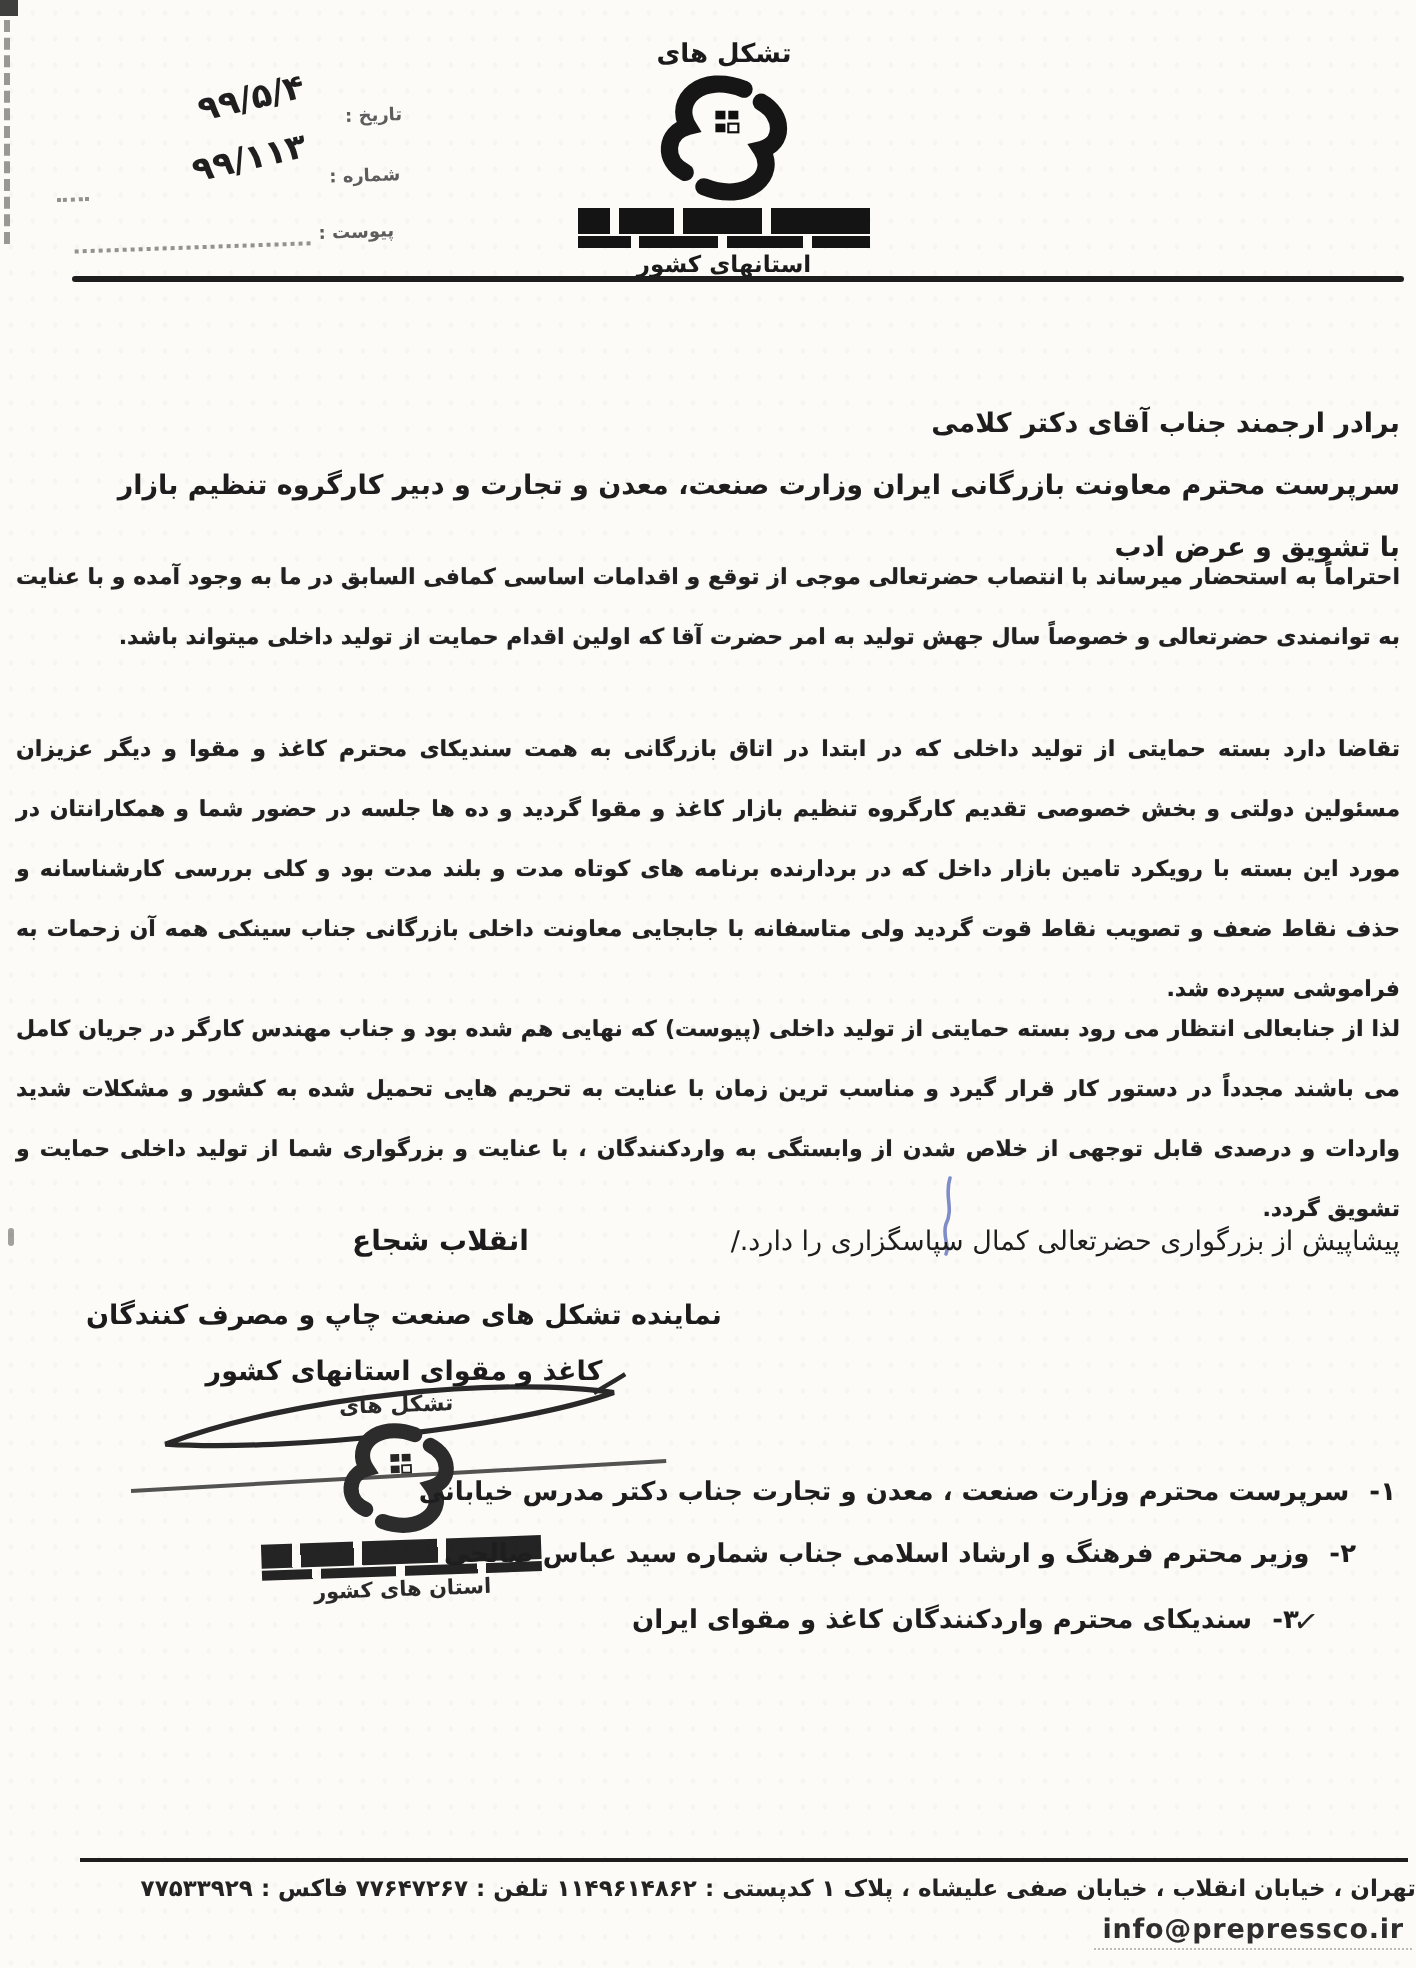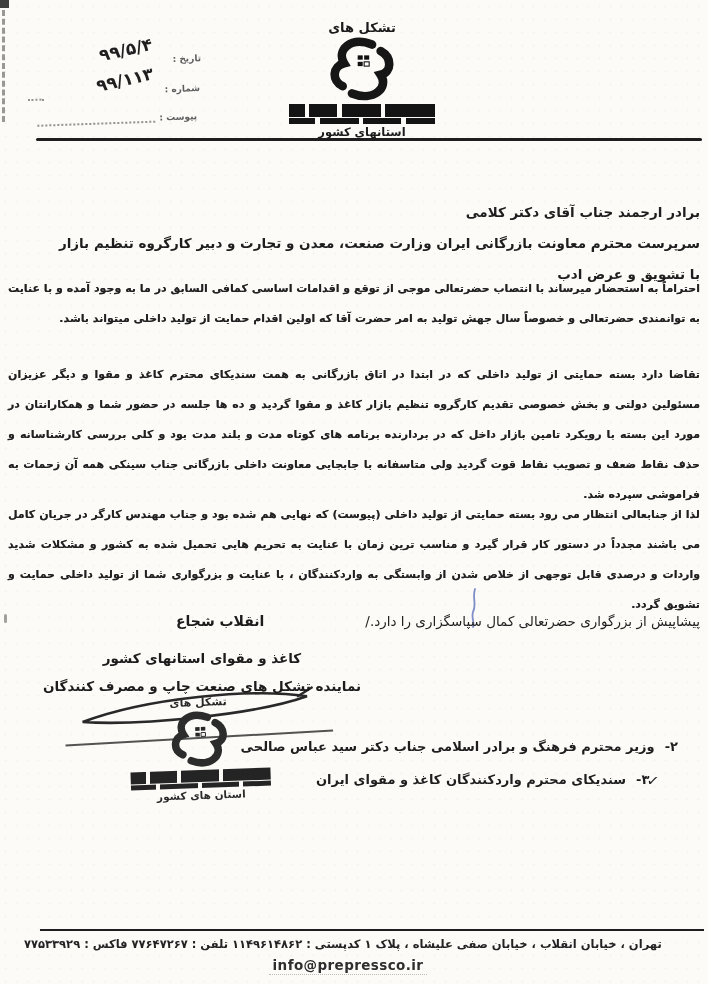--- a/index.html
+++ b/index.html
@@ -71,22 +71,22 @@
   .stamp-inner .rib{height:12px;}
   .stamp-inner .rib.r2{height:5px;}
 
   .cc{position:absolute;right:10px;top:739px;direction:rtl;}
   .cc-row{position:relative;height:30.5px;font-size:13px;font-weight:700;color:#1e1e1e;white-space:nowrap;text-align:right;}
   .cc-row.ind1{padding-right:20px;}
   .cc-row.ind2{padding-right:38px;}
   .cc-num{display:inline-block;margin-left:10px;}
   .cc-check{display:inline-block;font-size:15px;transform:rotate(8deg) translateY(2px);margin-left:-2px;color:#262626;}
 
-  .footer-address{position:absolute;left:0;right:0;top:937px;text-align:left;font-size:11.5px;font-weight:700;color:#232323;letter-spacing:.2px;margin-left:24px;}
-  .footer-email{position:absolute;left:0;right:12px;top:957px;text-align:center;font-size:13.5px;font-weight:600;color:#2e2e2e;direction:ltr;letter-spacing:.4px;}
+  .footer-address{position:absolute;left:0;right:0;top:937px;text-align:right;font-size:11.5px;font-weight:700;color:#232323;letter-spacing:.2px;margin-left:24px;}
+  .footer-email{position:absolute;left:0;right:2px;top:957px;text-align:right;font-size:13.5px;font-weight:600;color:#2e2e2e;direction:ltr;letter-spacing:.4px;}
   .footer-email span{border-bottom:1px dotted rgba(0,0,0,.25);padding:0 4px 1px;}
 </style>
 </head>
 <body>
 
 <div class="page">
 
   <div class="edge-top"></div>
   <div class="edge-dashes"></div>
   <div class="edge-mark"></div>
@@ -132,22 +132,22 @@
   <div class="para p3">لذا از جنابعالی انتظار می رود بسته حمایتی از تولید داخلی (پیوست) که نهایی هم شده بود و جناب مهندس کارگر در جریان کامل می باشند مجدداً در دستور کار قرار گیرد و مناسب ترین زمان با عنایت به تحریم هایی تحمیل شده به کشور و مشکلات شدید واردات و درصدی قابل توجهی از خلاص شدن از وابستگی به واردکنندگان ، با عنایت و بزرگواری شما از تولید داخلی حمایت و تشویق گردد.</div>
 
   <svg class="blue-mark" width="12" height="40" viewBox="0 0 12 40">
     <path d="M7 1 C4 10 9 16 5 24 C3 30 7 35 5 39" fill="none" stroke="#4a5fb5" stroke-width="1.8" stroke-linecap="round"></path>
   </svg>
 
   <div class="closing">پیشاپیش از بزرگواری حضرتعالی کمال سپاسگزاری را دارد./</div>
 
   <div class="signer-name">انقلاب شجاع</div>
   <div class="signer-title">
+    <div>نماینده تشکل های صنعت چاپ و مصرف کنندگان</div>
     <div>کاغذ و مقوای استانهای کشور</div>
-    <div>نماینده تشکل های صنعت چاپ و مصرف کنندگان</div>
   </div>
 
   <div class="stamp">
     <svg class="swoosh" width="248" height="44" viewBox="0 0 248 44">
       <path d="M10 30 C75 8 180 2 235 12 C185 28 70 36 10 30 Z" fill="none" stroke="#1a1a1a" stroke-width="2.6"></path>
       <path d="M225 12 C232 8 236 6 241 3" fill="none" stroke="#1a1a1a" stroke-width="2.2"></path>
     </svg>
     <div class="sig-line"></div>
     <div class="stamp-inner">
       <div class="logo-top">تشکل های</div>
@@ -161,22 +161,25 @@
       </svg>
       <div class="ribbon">
         <div class="rib r1"></div>
         <div class="rib r2"></div>
       </div>
       <div class="logo-bottom">استان های کشور</div>
     </div>
   </div>
 
   <div class="cc">
+    <div class="cc-row">
+      <span class="cc-num">۱-</span><span class="cc-text">سرپرست محترم وزارت صنعت ، معدن و تجارت جناب دکتر مدرس خیابانی</span>
+    </div>
     <div class="cc-row ind1">
-      <span class="cc-num">۲-</span><span class="cc-text">وزیر محترم فرهنگ و برادر اسلامی جناب دکتر سید عباس صالحی</span>
+      <span class="cc-num">۲-</span><span class="cc-text">وزیر محترم فرهنگ و ارشاد اسلامی جناب شماره سید عباس صالحی</span>
     </div>
     <div class="cc-row ind2">
       <span class="cc-check">✓</span><span class="cc-num">۳-</span><span class="cc-text">سندیکای محترم واردکنندگان کاغذ و مقوای ایران</span>
     </div>
   </div>
 
   <div class="rule rule-bottom"></div>
   <div class="footer-address">تهران ، خیابان انقلاب ، خیابان صفی علیشاه ، پلاک ۱ کدپستی : ۱۱۴۹۶۱۴۸۶۲ تلفن : ۷۷۶۴۷۲۶۷ فاکس : ۷۷۵۳۳۹۲۹</div>
   <div class="footer-email"><span>info@prepressco.ir</span></div>
 

